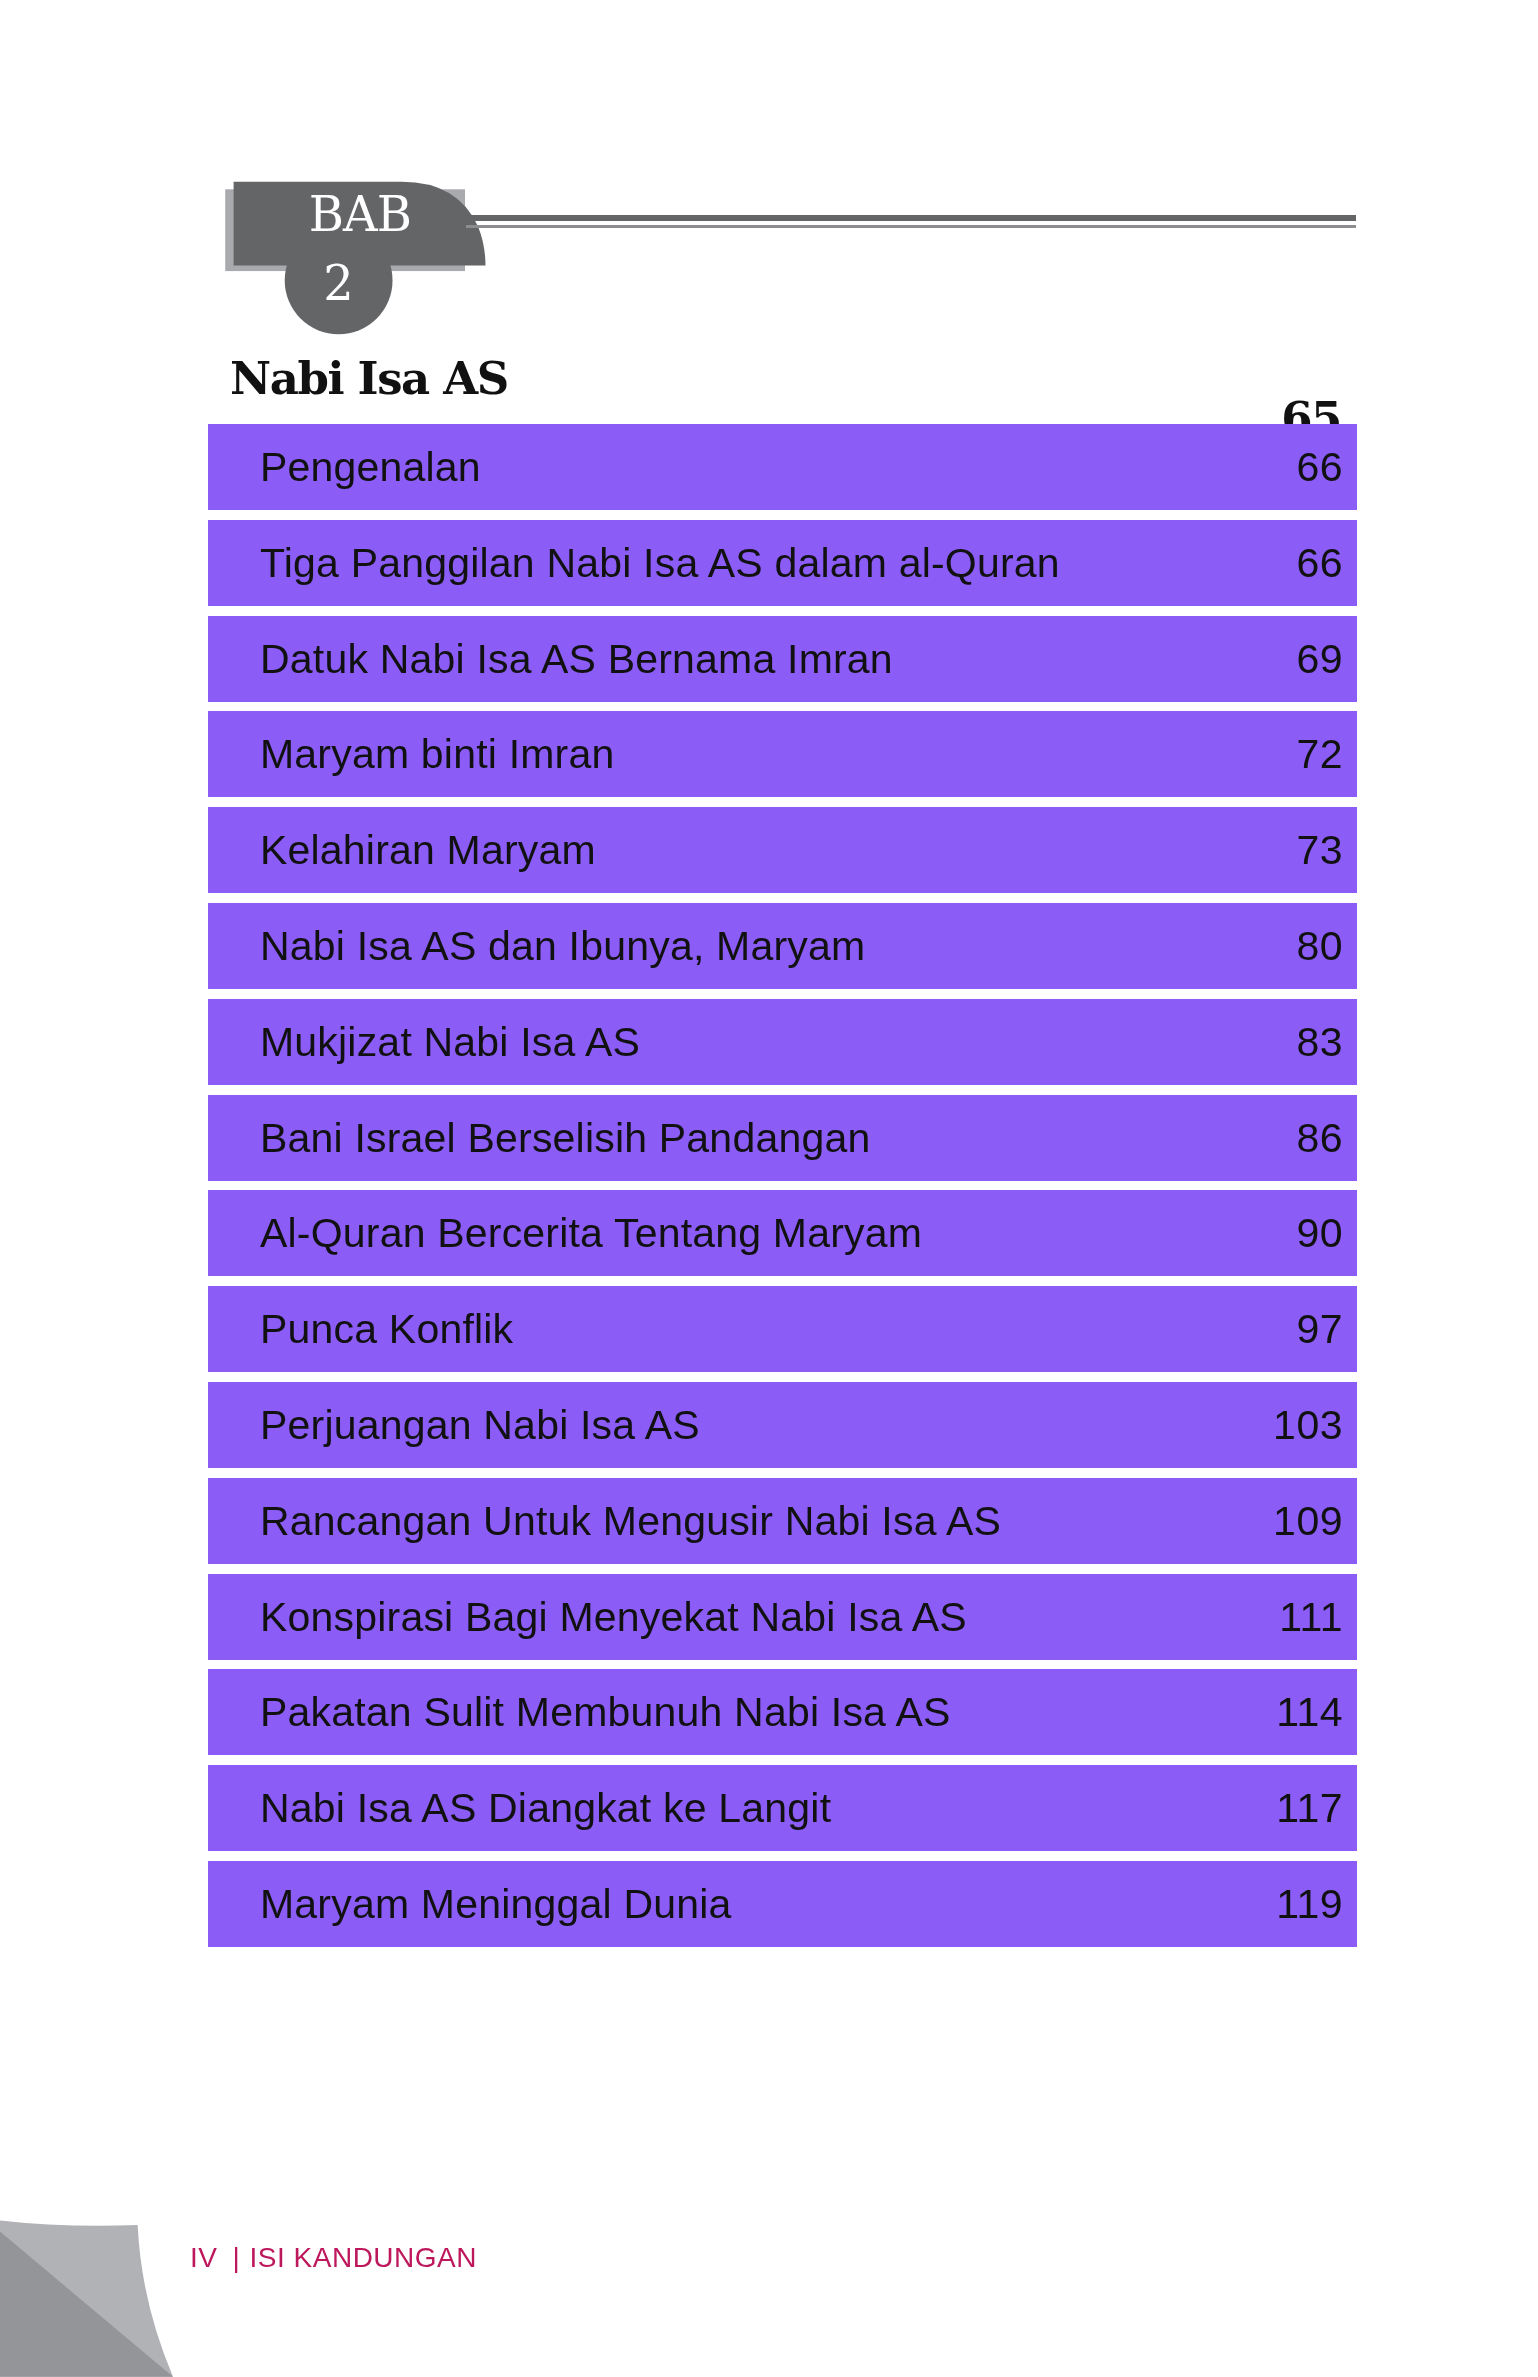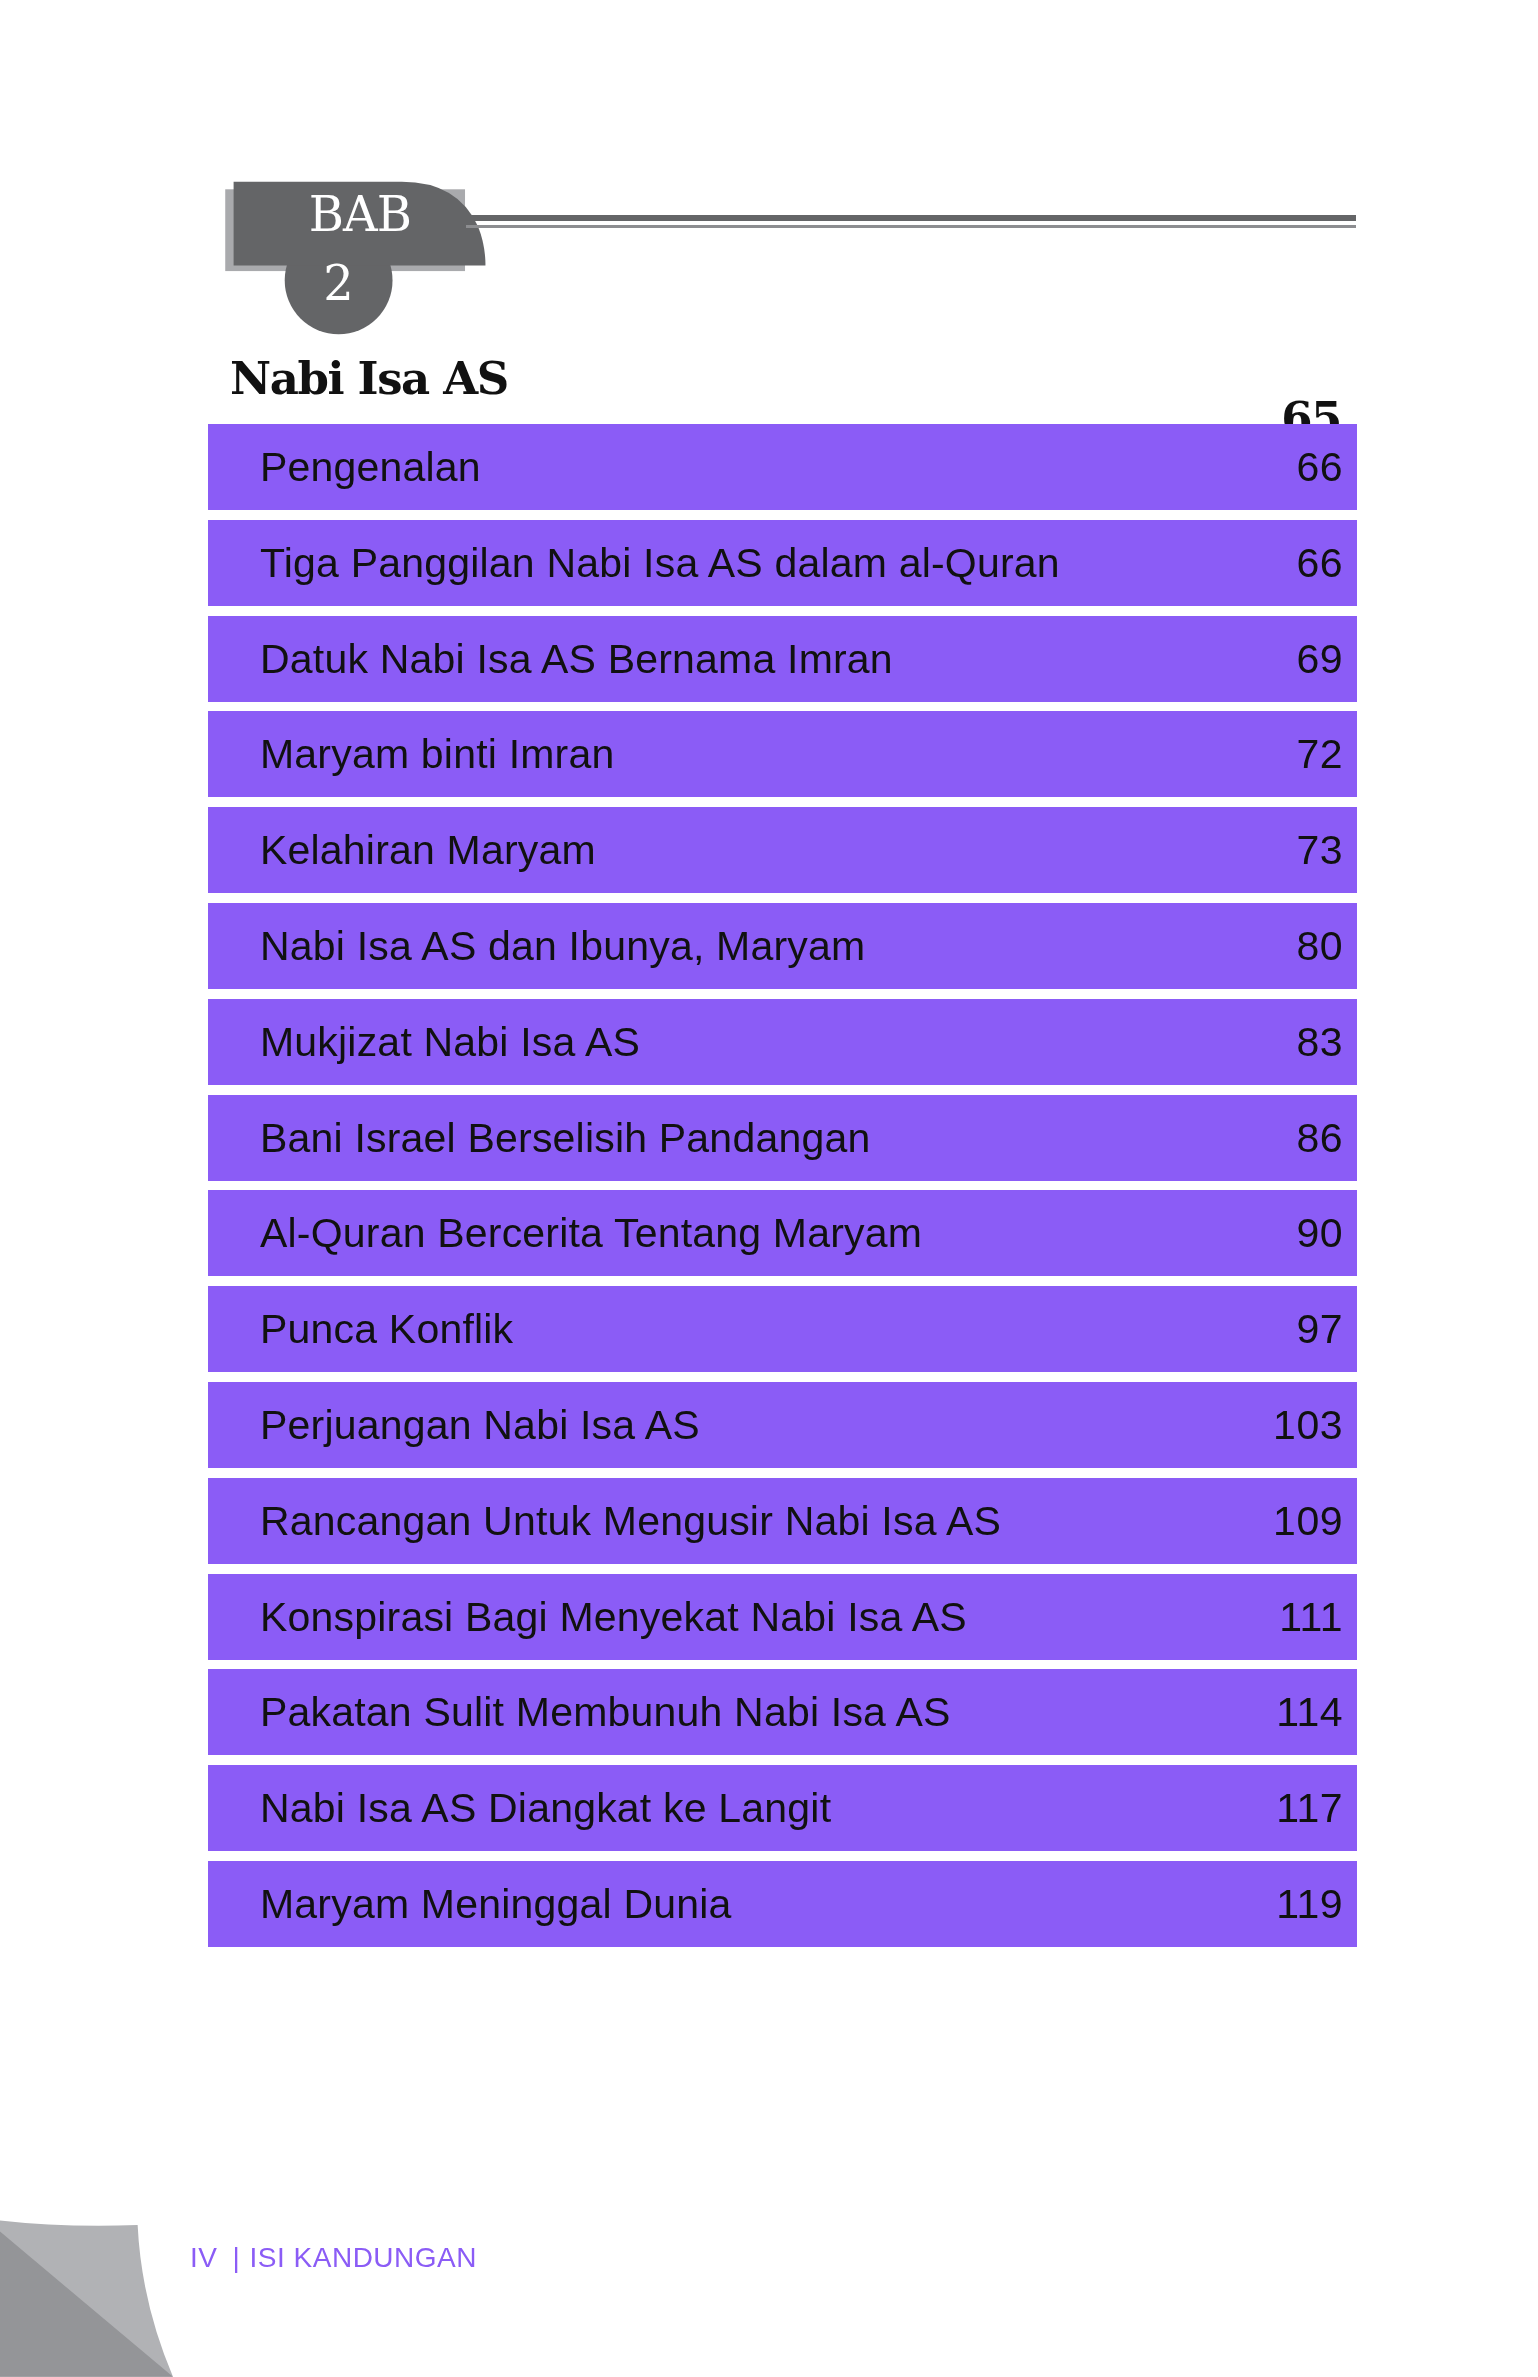--- a/index.html
+++ b/index.html
@@ -140,21 +140,21 @@
       left: 0;
       top: 2209px;
     }
     .footer-text {
       position: absolute;
       left: 190px;
       top: 2241px;
       font-family: "Liberation Sans", sans-serif;
       font-size: 28px;
       line-height: 34px;
-      color: #8b5cf6;
+      color: #be185d;
       white-space: nowrap;
       letter-spacing: 0.5px;
     }
     .footer-sep {
       display: inline-block;
       margin: 0 9.3px 0 15px;
       font-weight: lighter;
     }
   </style>
 </head>

